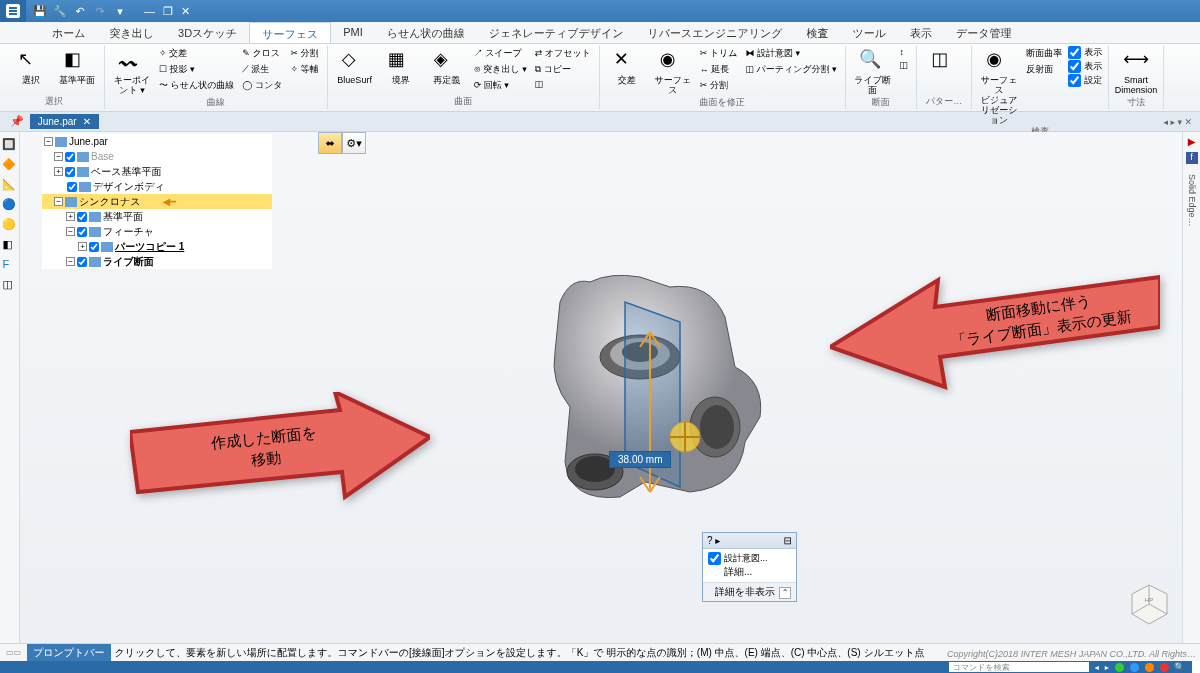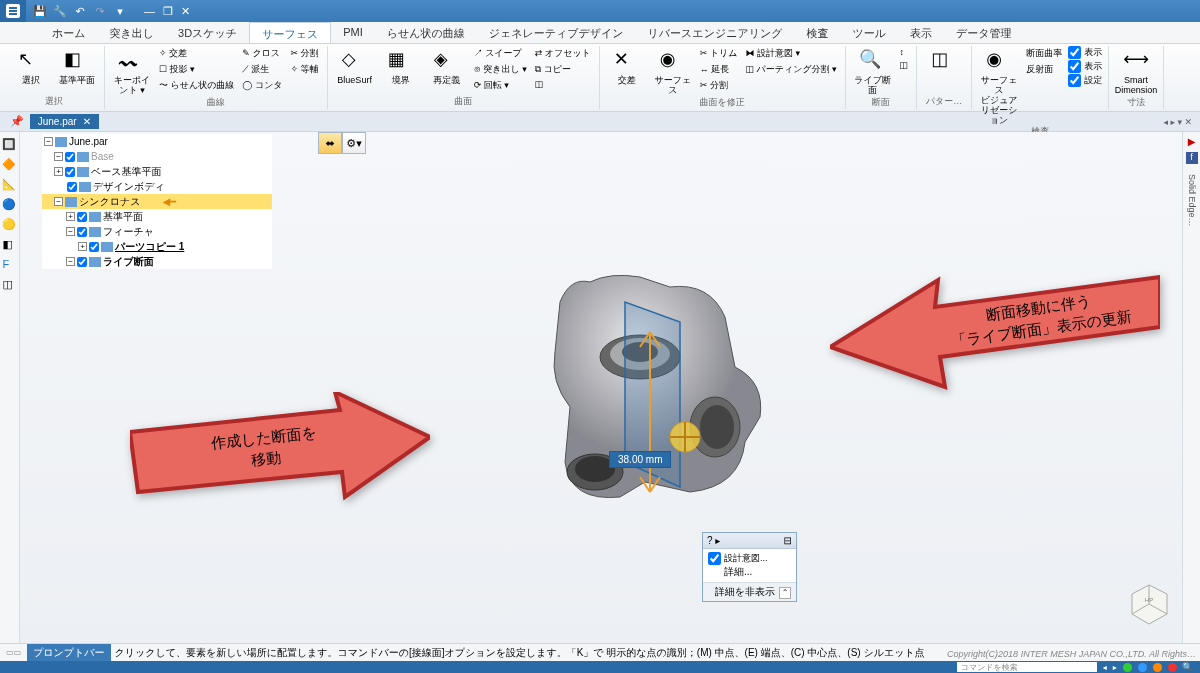--- a/index.html
+++ b/index.html
@@ -83,21 +83,21 @@
 .panel-ftr { background:#eef2f6; border-top:1px solid #d5dde5; padding:2px 5px; text-align:right; }
 .hide-btn{ border:1px solid #aaa; width:12px; height:12px; display:inline-flex; align-items:center; justify-content:center; font-size:8px; margin-left:4px; background:#fff;}
 
 
 .vcube { position:absolute; right:28px; bottom:28px; width:45px; height:45px; }
 
 
 .status { position:absolute; bottom:12px; left:0; right:0; height:18px; background:#f4f6f8; border-top:1px solid #c9d6e3; display:flex; align-items:center; font-size:10px; }
 .status-lbl { background:#3a7bb7; color:#fff; padding:2px 6px; margin-right:4px; }
 .copyright { position:absolute; right:4px; bottom:14px; font-size:9px; color:#888; font-style:italic; }
-.taskbar { position:absolute; bottom:0; left:0; right:0; height:12px; background:#2a6aa6; display:flex; justify-content:flex-end; align-items:center; padding:0 6px; gap:6px;}
+.taskbar { position:absolute; bottom:0; left:0; right:8px; height:12px; background:#2a6aa6; display:flex; justify-content:flex-end; align-items:center; padding:0 6px; gap:6px;}
 .search-box { background:#fff; width:140px; height:10px; font-size:8px; padding:0 4px; color:#888;}
 .tb-icon { width:9px; height:9px; border-radius:50%; }
 </style>
 </head>
 <body>
 
 <div class="title-bar">
   <div class="app-btn">
       <svg width="14" height="14">
         <rect width="14" height="14" fill="#fff" rx="2"></rect>

